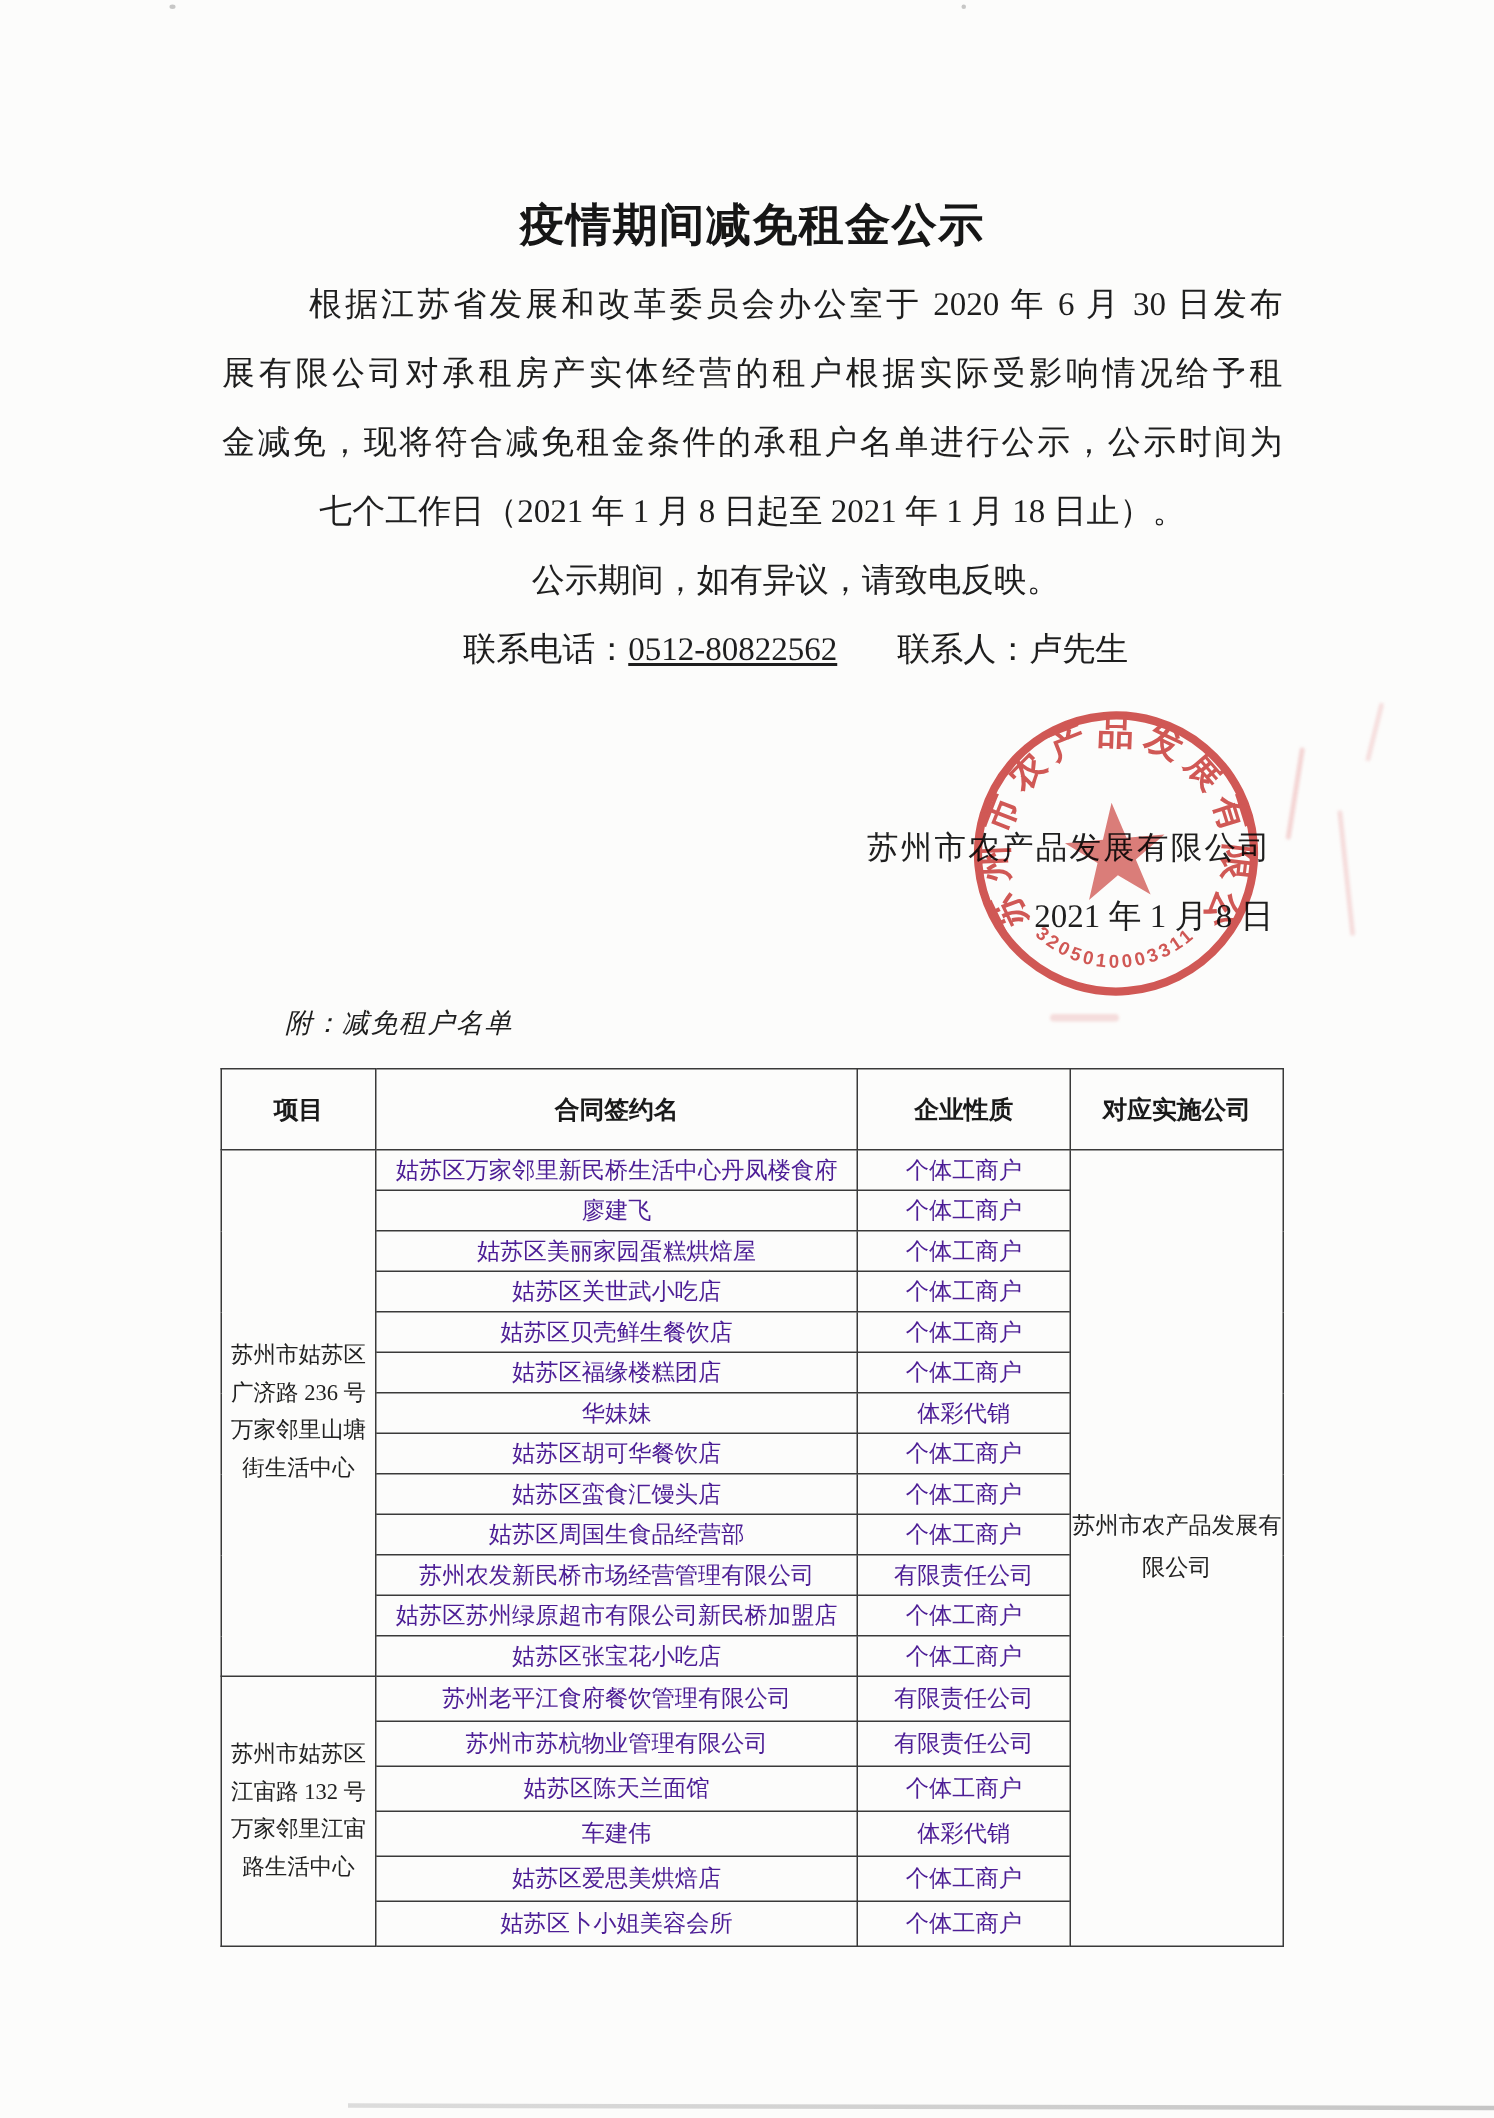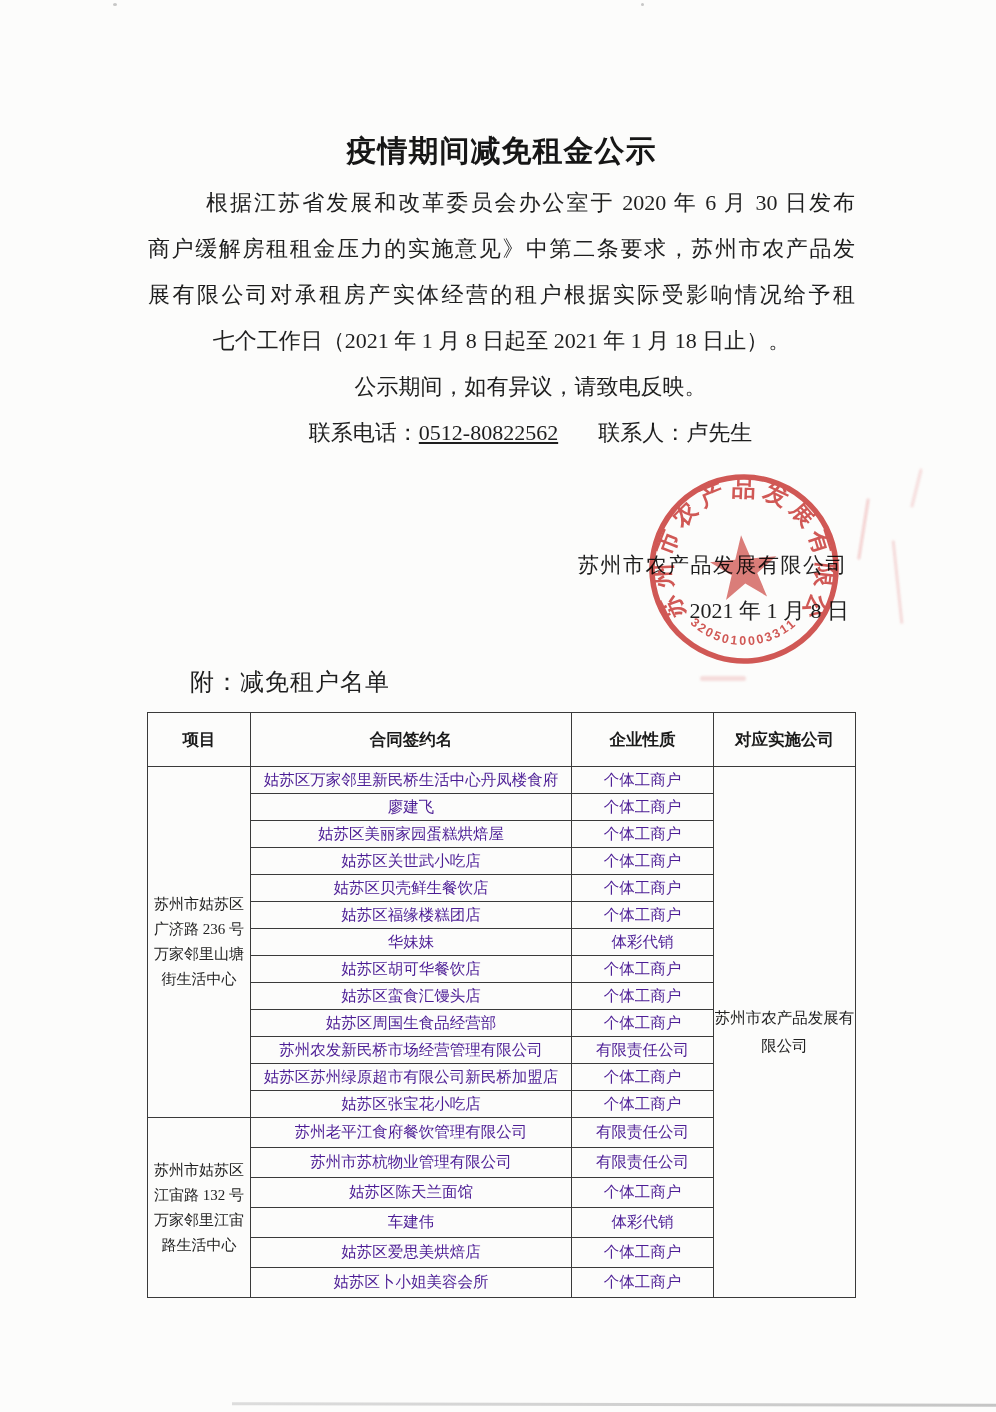--- a/index.html
+++ b/index.html
@@ -26,21 +26,21 @@
   .sig-company span{padding-right:7px;}
   .sig-date{top:588px;font-size:22px;}
   .sig-date span{padding-right:6px;}
   
   .stamp{
     position:absolute;left:644px;top:469px;width:200px;height:200px;
     transform:rotate(-5deg);opacity:.82;mix-blend-mode:multiply;pointer-events:none;
   }
   .smudge{position:absolute;pointer-events:none;border-radius:4px;filter:blur(1.2px);}
   
-  .attach{position:absolute;left:190px;top:660px;height:44px;line-height:44px;font-size:24px;letter-spacing:1px;}
+  .attach{position:absolute;left:190px;top:660px;height:44px;line-height:44px;font-size:18px;letter-spacing:1px;font-style:italic;}
   
   table.roster{
     position:absolute;left:147px;top:712px;
     border-collapse:collapse;table-layout:fixed;width:708px;
   }
   table.roster th,table.roster td{
     border:1.6px solid #3a3a3a;padding:0;text-align:center;vertical-align:middle;
     overflow:hidden;
   }
   table.roster th{
@@ -65,22 +65,22 @@
 <div class="page">
 
   <div class="speck" style="left:113px;top:3px;width:4px;height:3px;"></div>
   <div class="speck" style="left:641px;top:3px;width:3px;height:3px;"></div>
   <div class="edge-line"></div>
 
   <div class="doc-title">疫情期间减免租金公示</div>
 
   <div class="body-block">
     <div class="ln jl indent">根据江苏省发展和改革委员会办公室于 2020 年 6 月 30 日发布</div>
-    <div class="ln jl">商户缓解房租租金压力的实施意见》中第二条要求，苏州市农产品发</div>
     <div class="ln jl">展有限公司对承租房产实体经营的租户根据实际受影响情况给予租</div>
+    <div class="ln jl">金减免，现将符合减免租金条件的承租户名单进行公示，公示时间为</div>
     <div class="ln">七个工作日（2021 年 1 月 8 日起至 2021 年 1 月 18 日止）。</div>
     <div class="ln indent">公示期间，如有异议，请致电反映。</div>
     <div class="ln indent">
       <span>联系电话：</span><span style="margin-right:40px;text-decoration:underline;">0512-80822562</span><span>联系人：</span><span>卢先生</span>
     </div>
   </div>
 
   <div class="sig sig-company">
     <span>苏州市农产品发展有限公司</span>
   </div>

